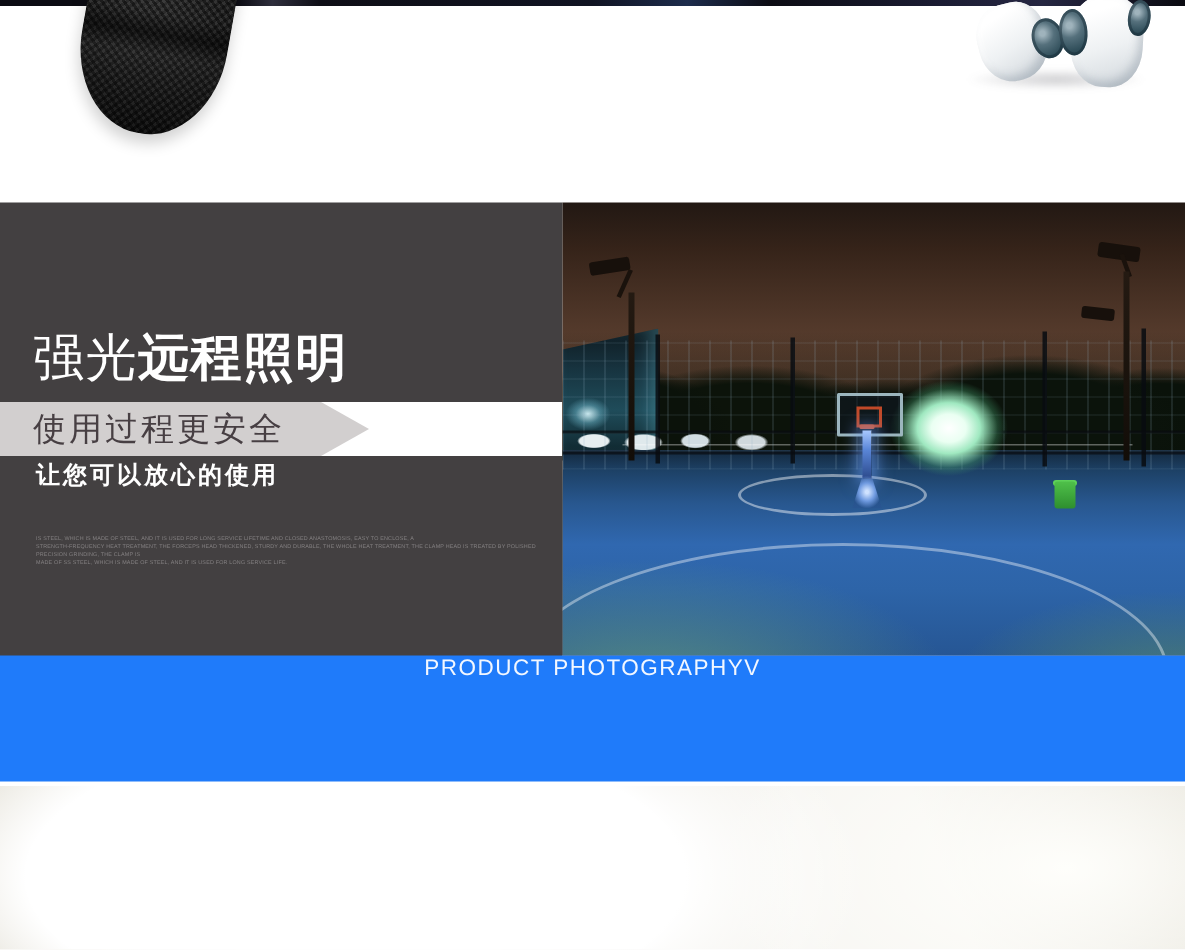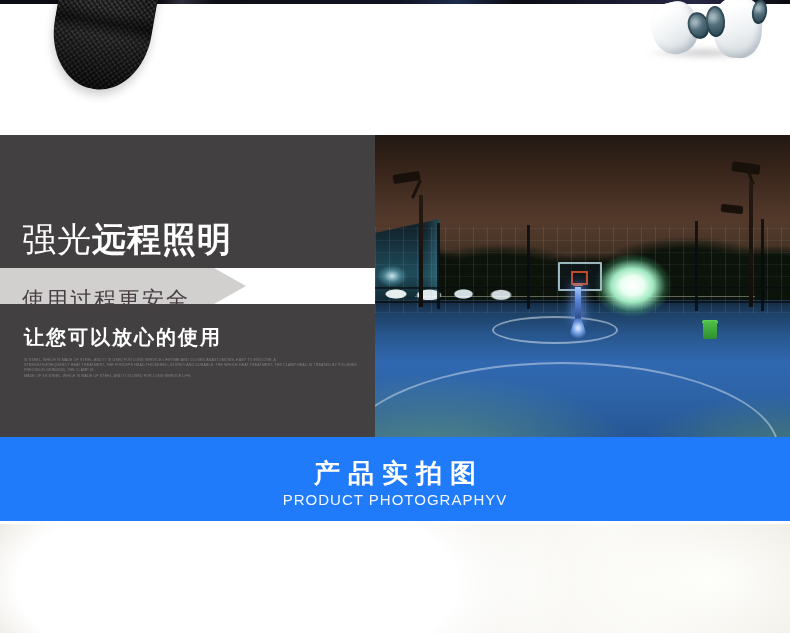--- a/index.html
+++ b/index.html
@@ -36,22 +36,22 @@
 
   
   .feature-section{position:relative;width:790px;height:302px;display:flex;}
   .feature-panel{position:relative;width:375px;height:350px;background:#434041;flex:0 0 auto;}
   .feature-title{position:absolute;left:22px;top:84px;color:#fff;font-size:34px;line-height:40px;letter-spacing:1px;white-space:nowrap;}
   .feature-title .w-light{font-weight:400;}
   .feature-title .w-bold{font-weight:700;}
   .ribbon{position:absolute;left:0;top:133px;width:375px;height:36px;background:#ffffff;}
   .ribbon-arrow{position:absolute;left:0;top:0;width:246px;height:36px;background:#d2cfcf;
     clip-path:polygon(0 0,87% 0,100% 50%,87% 100%,0 100%);}
-  .ribbon-text{position:absolute;left:22px;top:14px;line-height:36px;font-size:22px;color:#473f43;letter-spacing:2px;}
-  .feature-subtitle{position:absolute;left:24px;top:189px;color:#ffffff;font-size:20px;font-weight:700;letter-spacing:2px;white-space:nowrap;}
+  .ribbon-text{position:absolute;left:22px;top:0;line-height:36px;font-size:22px;color:#473f43;letter-spacing:2px;}
+  .feature-subtitle{position:absolute;left:24px;top:172px;color:#ffffff;font-size:16px;font-weight:700;letter-spacing:2px;white-space:nowrap;}
   .fine-print{position:absolute;left:24px;top:222px;width:540px;color:#848082;
     font-size:6px;line-height:9px;transform:scale(0.6);transform-origin:0 0;letter-spacing:.2px;}
   .fine-print div{white-space:nowrap;}
 
   
   .photo{position:relative;width:415px;height:302px;overflow:hidden;flex:0 0 auto;
     background:linear-gradient(180deg,#221813 0%,#352319 10%,#503729 26%,#684836 42%,#72503c 52%,#5c4534 58%,#33291f 62%,#1a1713 66%);}
   .ph{position:absolute;}
   .trees{left:0;top:86px;width:415px;height:86px;
     background:
@@ -198,21 +198,20 @@
       <div class="ph backboard-inner"></div>
       <div class="ph rim"></div>
       <div class="ph hoop-pole"></div>
       <div class="ph hoop-base"></div>
       <div class="ph trash-lid"></div>
       <div class="ph trash-bin"></div>
     </div>
   </div>
 
   <div class="banner">
-    <div class="banner-title">产品实拍图</div>
     <div class="banner-subtitle">PRODUCT PHOTOGRAPHYV</div>
   </div>
 
   <div class="gap"></div>
 
   <div class="bottom-section"></div>
 
 </div>
 
 </body></html>

